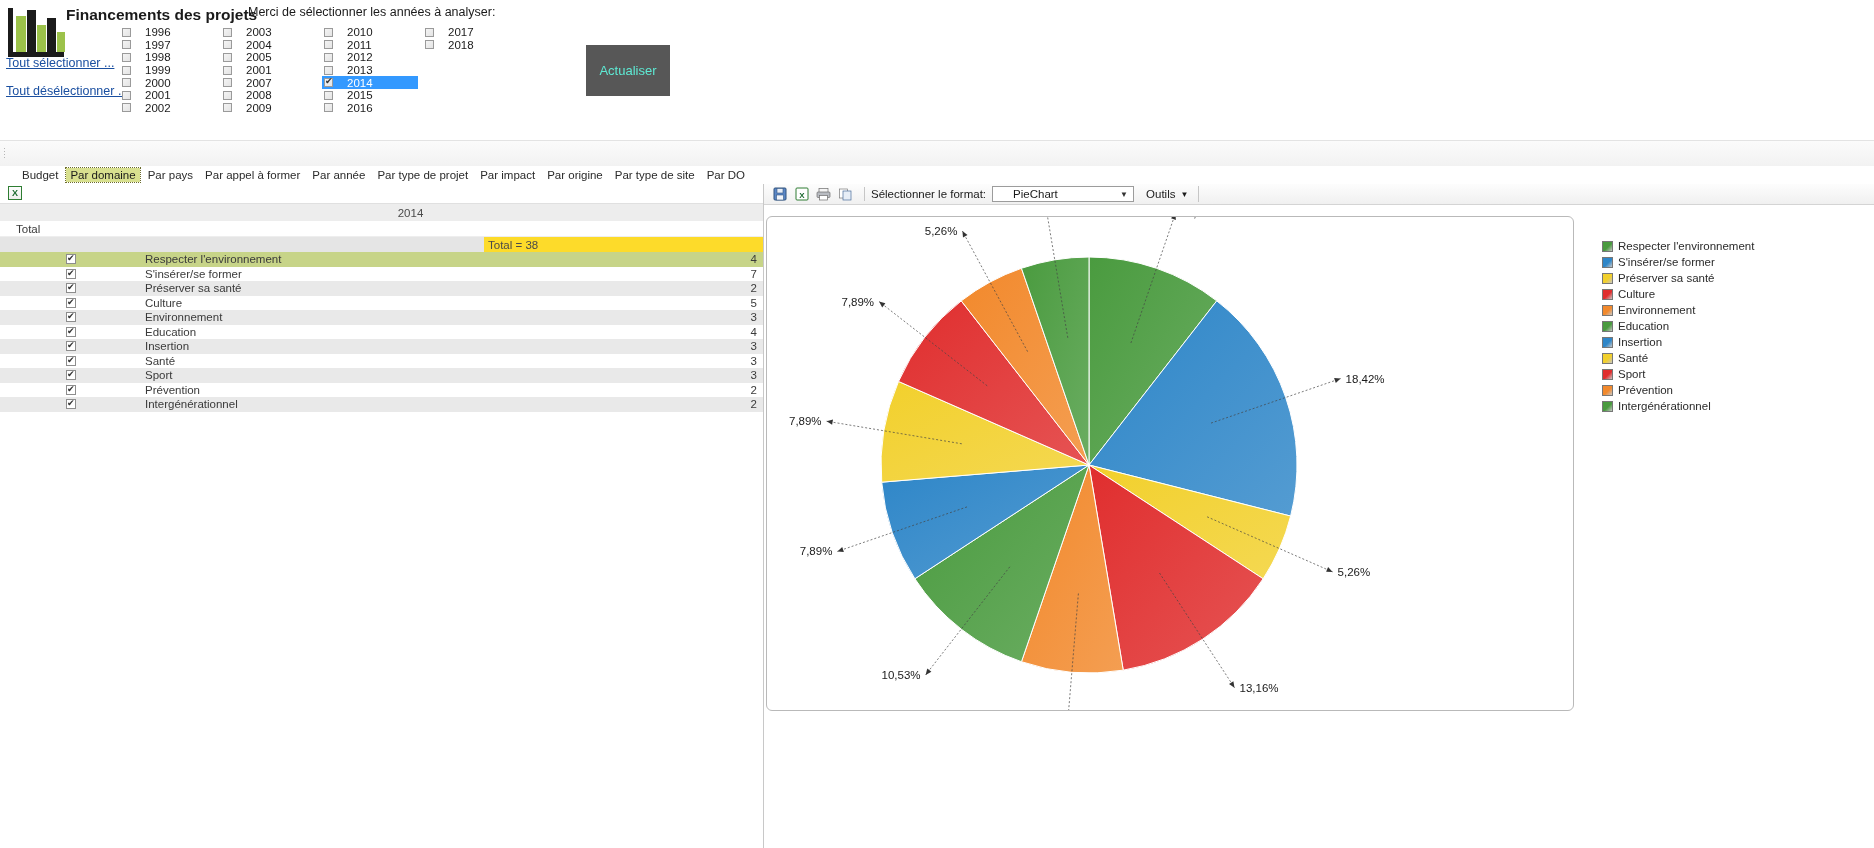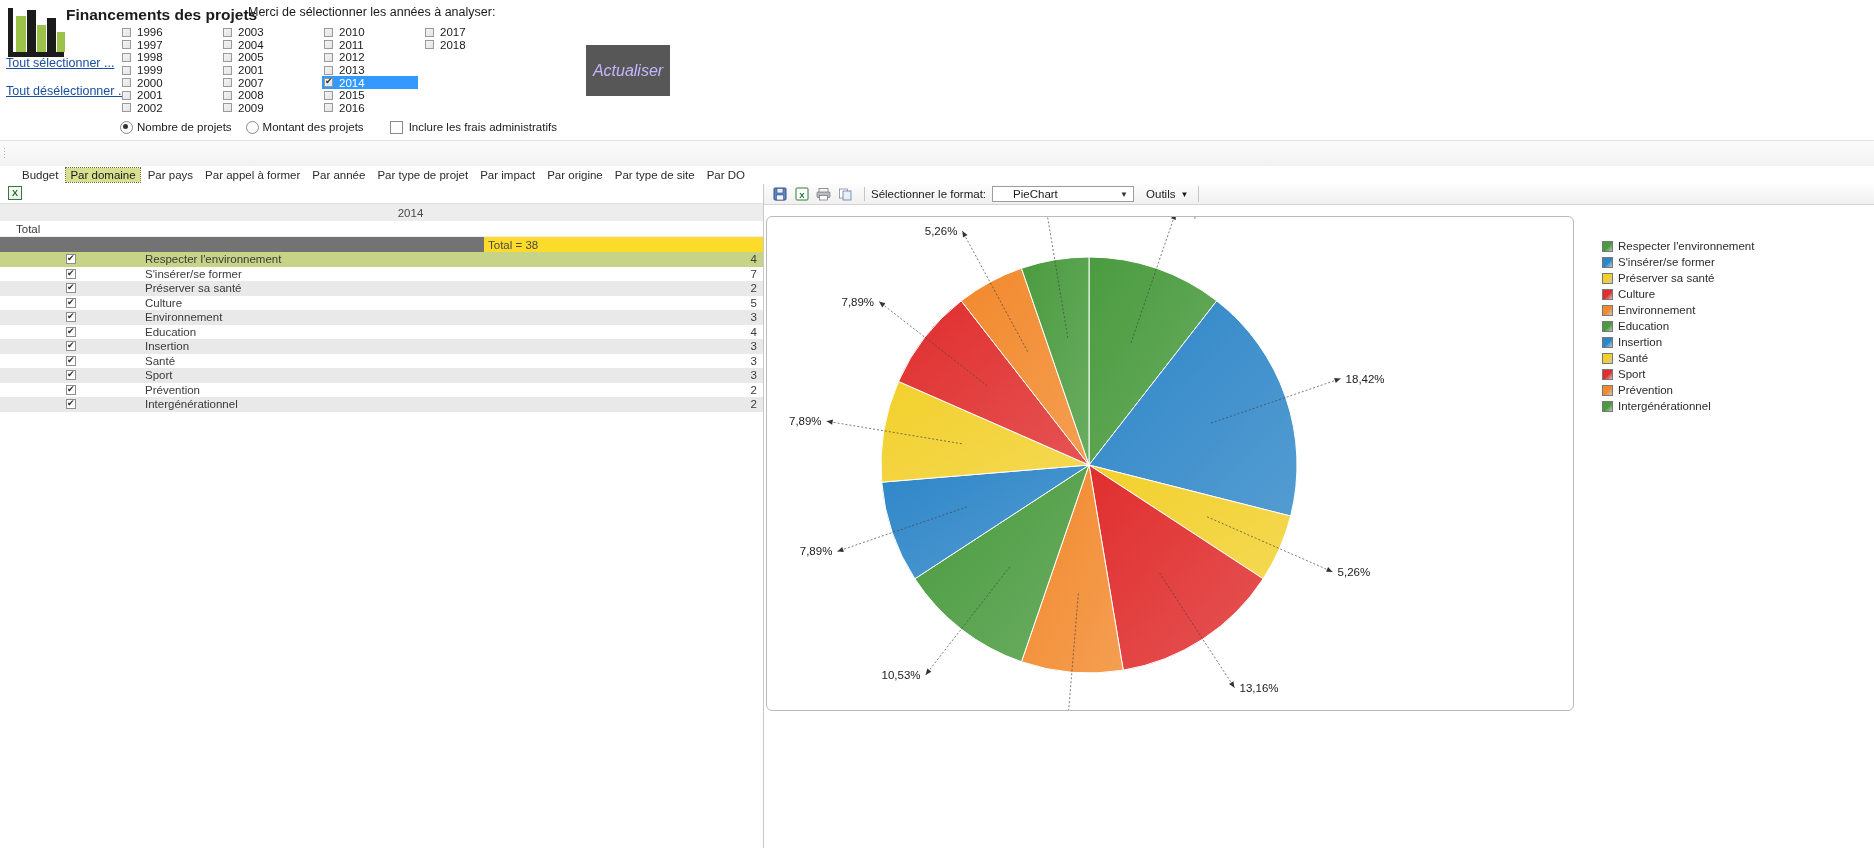--- a/index.html
+++ b/index.html
@@ -73,20 +73,21 @@
   #year-col-2 { left: 322px; }
   #year-col-3 { left: 423px; }
 
   .year-item {
     display: flex;
     align-items: center;
     height: 12.6px;
     margin-bottom: 0px;
     padding-left: 2px;
     cursor: default;
+    gap: 8px;
   }
   .year-item.selected {
     background: #3399ff;
   }
   .year-item.selected .year-label { color: #ffffff; }
 
   .cbox {
     width: 9px; height: 9px;
     border: 1px solid #9a9a9a;
     background: linear-gradient(135deg,#f4f4f4 0%, #e4e4e4 100%);
@@ -108,29 +109,28 @@
     color: #1a1a1a;
     line-height: 12px;
   }
 
   
   #refresh-button {
     position: absolute;
     left: 586px; top: 45px;
     width: 84px; height: 51px;
     background: #575757;
-    color: #c4b5fd;
-    font-size: 16px;
+    color: #5eead4;
+    font-size: 13px;
     display: flex;
     align-items: center;
     justify-content: center;
     border: none;
     cursor: pointer;
     font-family: "Liberation Sans", sans-serif;
-    font-style: italic;
   }
 
   
   #options-row {
     position: absolute;
     left: 120px; top: 119px;
     display: flex;
     align-items: center;
     height: 16px;
   }
@@ -261,21 +261,21 @@
   }
   #row-total-label {
     height: 15px;
     background: #ffffff;
     padding-left: 16px;
     color: #3a3a3a;
     border-bottom: 1px solid #eeeeee;
   }
   #row-total-value {
     height: 15px;
-    background: #737373;
+    background: #e5e5e5;
   }
   #row-total-value .total-band {
     margin-left: 484px;
     flex: 1;
     background: #fddb2a;
     height: 15px;
     display: flex;
     align-items: center;
     padding-left: 4px;
     box-sizing: border-box;
@@ -550,34 +550,20 @@
         <span class="year-label">2017</span>
       </div>
       <div class="year-item">
         <span class="cbox"></span>
         <span class="year-label">2018</span>
       </div>
     </div>
 
   <button id="refresh-button">Actualiser</button>
 
-  <div id="options-row">
-    <div class="radio-wrap">
-      <span class="radio on"></span>
-      <span class="opt-label">Nombre de projets</span>
-    </div>
-    <div class="radio-wrap">
-      <span class="radio"></span>
-      <span class="opt-label">Montant des projets</span>
-    </div>
-    <div id="admin-fees-wrap">
-      <span id="admin-fees-box"></span>
-      <span class="opt-label">Inclure les frais administratifs</span>
-    </div>
-  </div>
 </div>
 
 <div id="splitter">
   <div id="splitter-grip"></div>
 </div>
 
 <div id="tab-bar">
     <div class="tab">Budget</div>
     <div class="tab active">Par domaine</div>
     <div class="tab">Par pays</div>

